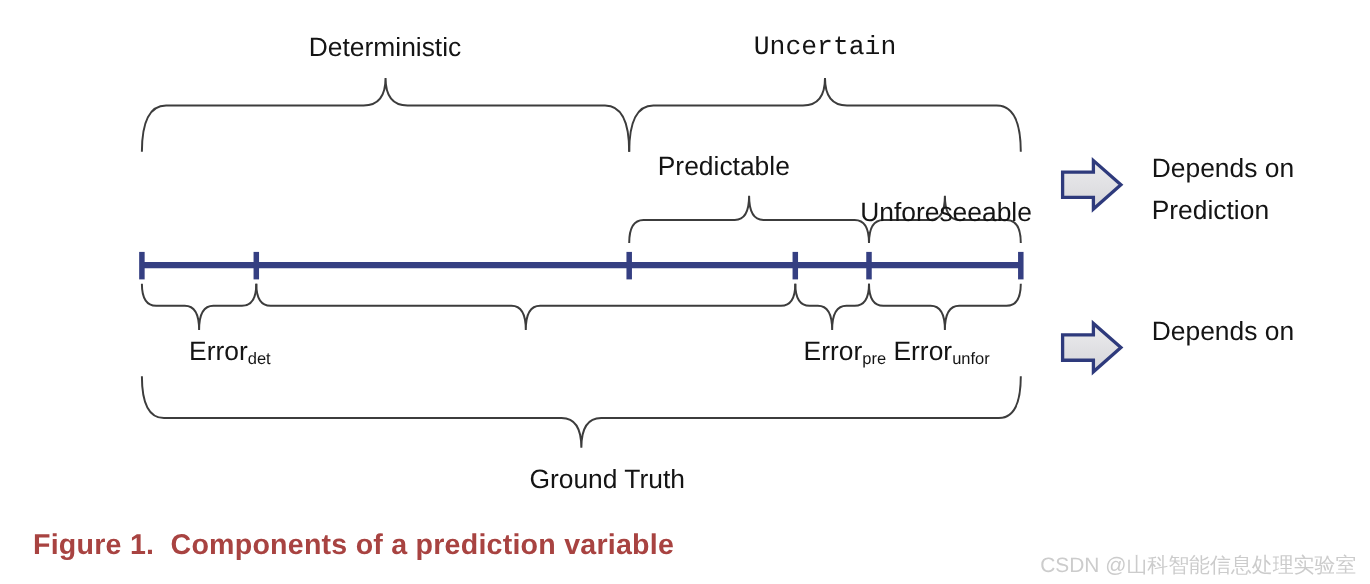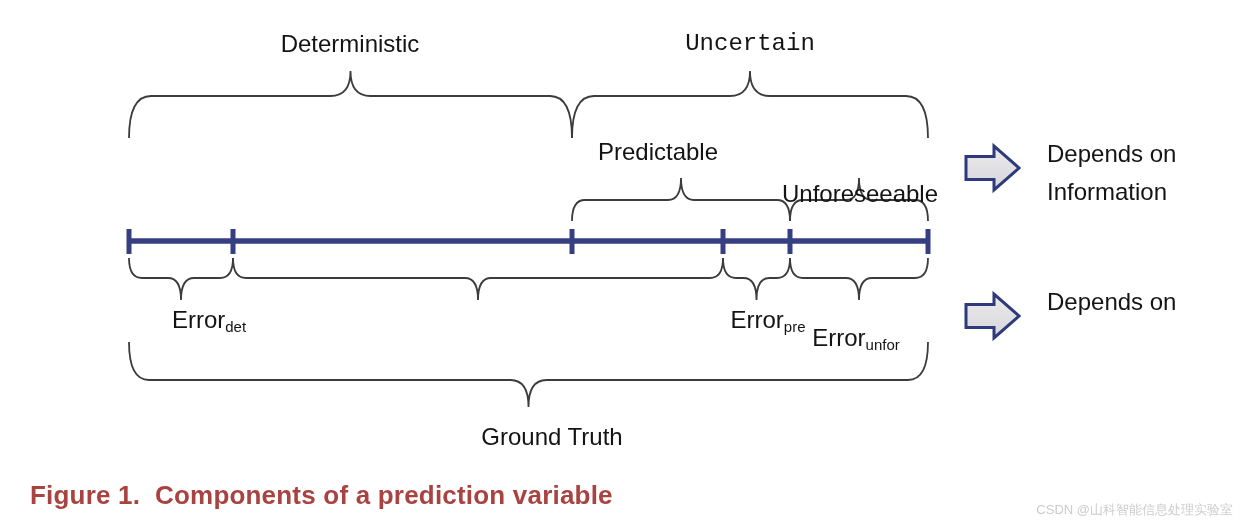--- a/index.html
+++ b/index.html
@@ -34,21 +34,21 @@
     position:absolute;
     left:30px;top:480px;
     font-size:26px;
     font-weight:bold;
     white-space:pre;
     letter-spacing:0.2px;
   }
   #watermark{
     position:absolute;
     right:12px;top:501px;
-    font-size:13px;
+    font-size:19px;
     white-space:nowrap;
   }
 </style>
 </head>
 <body>
 
 <div id="canvas">
 
   <svg id="diagram-svg" width="1245" height="531" viewBox="0 0 1245 531">
     <defs>
@@ -91,27 +91,27 @@
   <div class="lbl" style="left:750px;top:31px;font-family:Liberation Mono, monospace;">Uncertain</div>
 
   <div class="lbl" style="left:658px;top:139px;">Predictable</div>
   <div class="lbl" style="left:860px;top:144px;margin-top:37px;">Unforeseeable</div>
 
   <div class="lbl" style="left:188px;top:307px;margin-left:21px;"><span>Error</span><span class="sub">det</span></div>
 
 
   <div class="lbl" style="left:768px;top:307px;"><span>Error</span><span class="sub">pre</span></div>
 
-  <div class="lbl" style="left:856px;top:307px;margin-top:18px;"><span>Error</span><span class="sub">unfor</span></div>
+  <div class="lbl" style="left:856px;top:307px;"><span>Error</span><span class="sub">unfor</span></div>
 
   <div class="lbl" style="left:552px;top:424px;">Ground Truth</div>
 
   <div class="callout" style="left:1047px;top:135px;">
     <div>Depends on</div>
-    <div>Information</div>
+    <div>Prediction</div>
   </div>
   <div class="callout" style="left:1047px;top:283px;">
     <div>Depends on</div>
   </div>
 
   <div id="caption" style="color: rgb(168, 67, 65);">Figure 1.  Components of a prediction variable</div>
   <div id="watermark" style="color: rgb(204, 204, 204);">CSDN @山科智能信息处理实验室</div>
 </div>
 
 </body></html>

